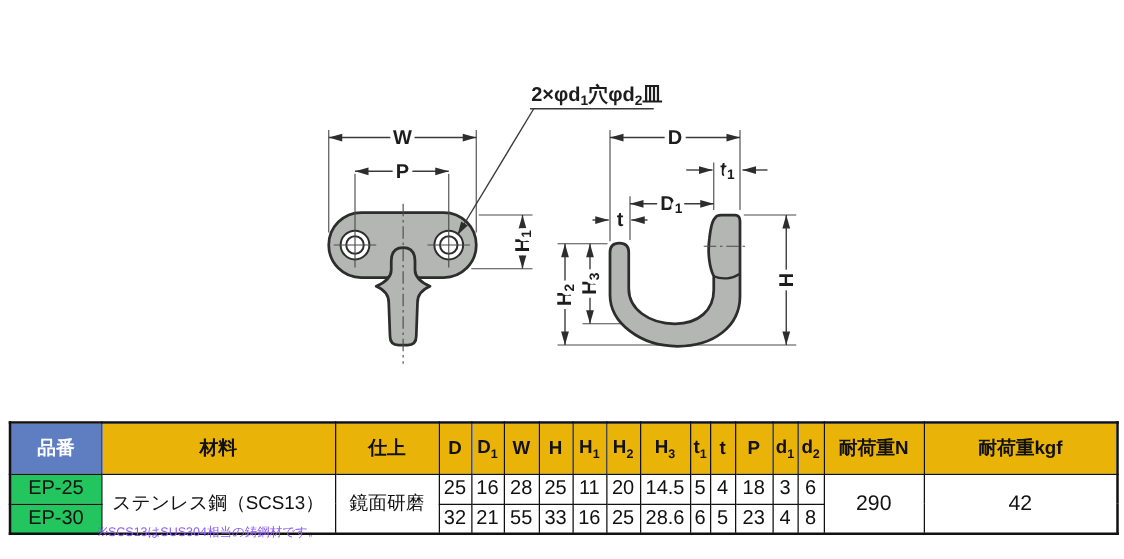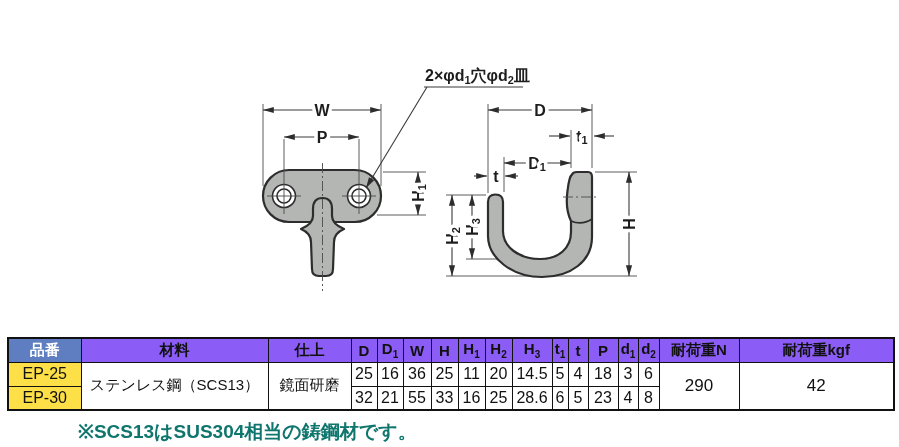--- a/index.html
+++ b/index.html
@@ -15,31 +15,31 @@
   .edge{fill:none;stroke:#2d2d2d;stroke-width:1.8;}
   .dim{font:600 16px "Liberation Sans", sans-serif;fill:#1d1d1d;text-anchor:middle;
        dominant-baseline:central;paint-order:stroke;stroke:#ffffff;stroke-width:7px;stroke-linejoin:round;}
   .sub{font-size:11px;}
   .ann{font:600 16px "Liberation Sans", sans-serif;fill:#1d1d1d;}
   .ann .sub{font-size:11px;}
   
   #spec{position:absolute;left:7px;top:337px;border-collapse:collapse;table-layout:fixed;
         border:2px solid #111;}
   #spec th,#spec td{border:1px solid #111;padding:0;text-align:center;overflow:hidden;white-space:nowrap;}
-  #spec thead tr{height:24px;}
+  #spec thead tr{height:41px;}
   #spec tbody tr{height:24px;}
-  #spec th{background:#8b5cf6;font-size:15px;font-weight:bold;}
+  #spec th{background:#eab308;font-size:15px;font-weight:bold;}
   #spec th sub{font-size:10px;font-weight:bold;}
   #spec th.blue{background:#5f7dc1;color:#ffffff;}
-  td.part{background:#fde047;text-align:left;padding-left:8px;font-size:16px;}
+  td.part{background:#22c55e;text-align:left;padding-left:8px;font-size:16px;}
   td.mat,td.fin{font-size:15px;margin-top:22px;}
   td.num{font-size:16px;}
   td.load{font-size:17px;}
   
-  #footnote{position:absolute;left:78px;top:418px;font-size:19px;font-weight:700;color:#0f766e;}
+  #footnote{position:absolute;left:78px;top:418px;font-size:10px;font-weight:400;color:#8b5cf6;}
 </style>
 </head>
 <body>
 
 <div id="page">
 
   <svg id="drawing" width="899" height="330" viewBox="0 0 899 330">
     <defs>
       <marker id="ar" viewBox="0 0 12 8" refX="11.4" refY="4" markerWidth="12" markerHeight="8" orient="auto-start-reverse" markerUnits="userSpaceOnUse">
         <path d="M0.6,0.9 L11.4,4 L0.6,7.1 Z" fill="#2d2d2d"></path>
@@ -187,21 +187,21 @@
         <th><span>耐荷重kgf</span></th>
       </tr>
     </thead>
     <tbody>
       <tr>
         <td class="part">EP-25</td>
         <td class="mat" rowspan="2">ステンレス鋼（SCS13）</td>
         <td class="fin" rowspan="2">鏡面研磨</td>
         <td class="num">25</td>
         <td class="num">16</td>
-        <td class="num">36</td>
+        <td class="num">28</td>
         <td class="num">25</td>
         <td class="num">11</td>
         <td class="num">20</td>
         <td class="num">14.5</td>
         <td class="num">5</td>
         <td class="num">4</td>
         <td class="num">18</td>
         <td class="num">3</td>
         <td class="num">6</td>
         <td class="load" rowspan="2">290</td>

